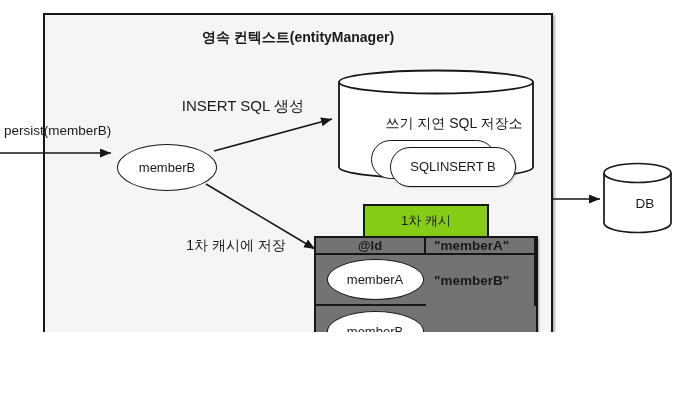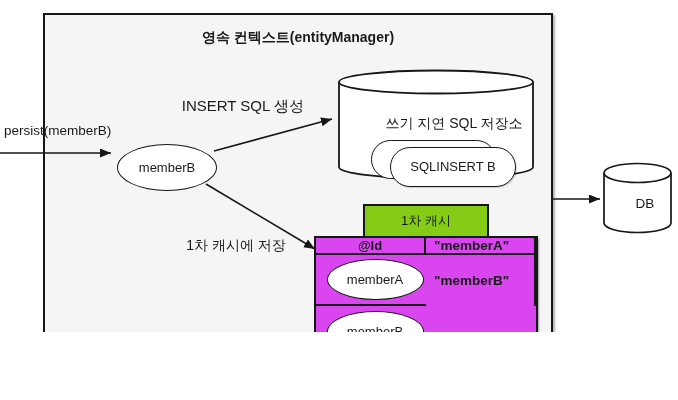--- a/index.html
+++ b/index.html
@@ -43,21 +43,21 @@
     font-size:13px; line-height:1.25; box-shadow:1px 1px 1px rgba(0,0,0,0.15);
   }
 
   .cache-tab {
     position:absolute; left:363px; top:204px; width:126px; height:32px;
     background:#84cc16; border:2px solid #161616; border-bottom:none;
     display:flex; align-items:center; justify-content:center; font-size:13px;
   }
   .cache-table {
     position:absolute; left:314px; top:236px;
-    background:#d946ef; border:2px solid #161616;
+    background:#737373; border:2px solid #161616;
     display:grid; grid-template-columns:110px 110px; grid-template-rows:17px 51px 51px;
     box-shadow:1.5px 1.5px 1.5px rgba(0,0,0,0.25);
   }
   .cache-table .cell { display:flex; align-items:center; }
   .cache-table .th {
     justify-content:center; font-weight:bold; font-size:13px;
     border-bottom:2px solid #161616;
   }
   .cache-table .col1 { border-right:2px solid #161616; }
   .cache-table .rowline { border-bottom:2px solid #161616; }

